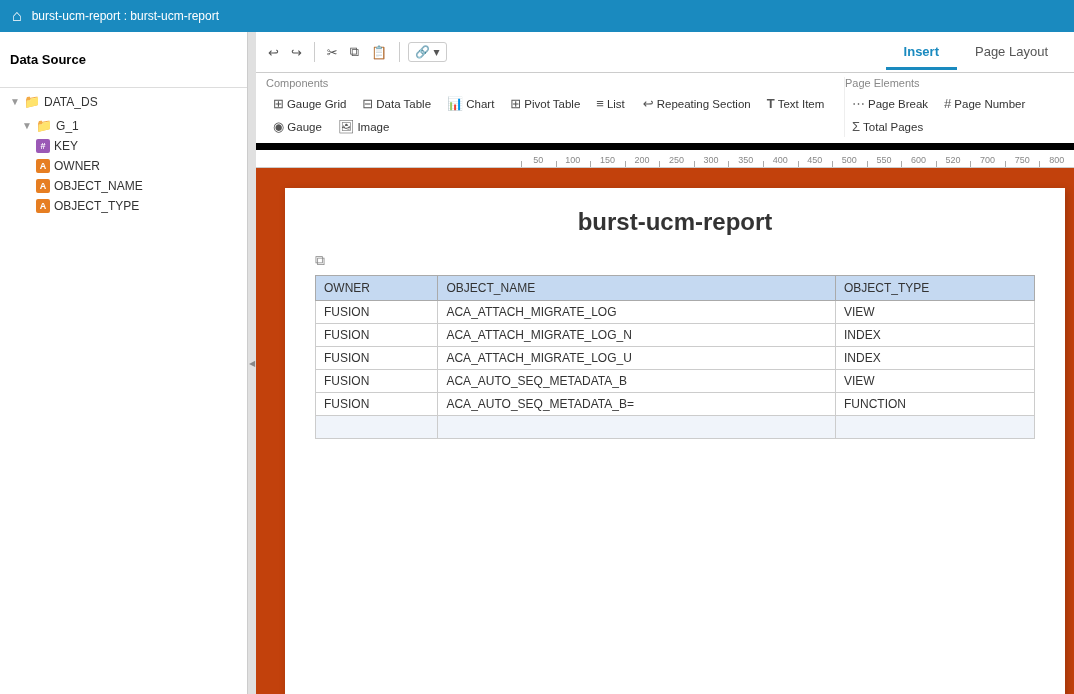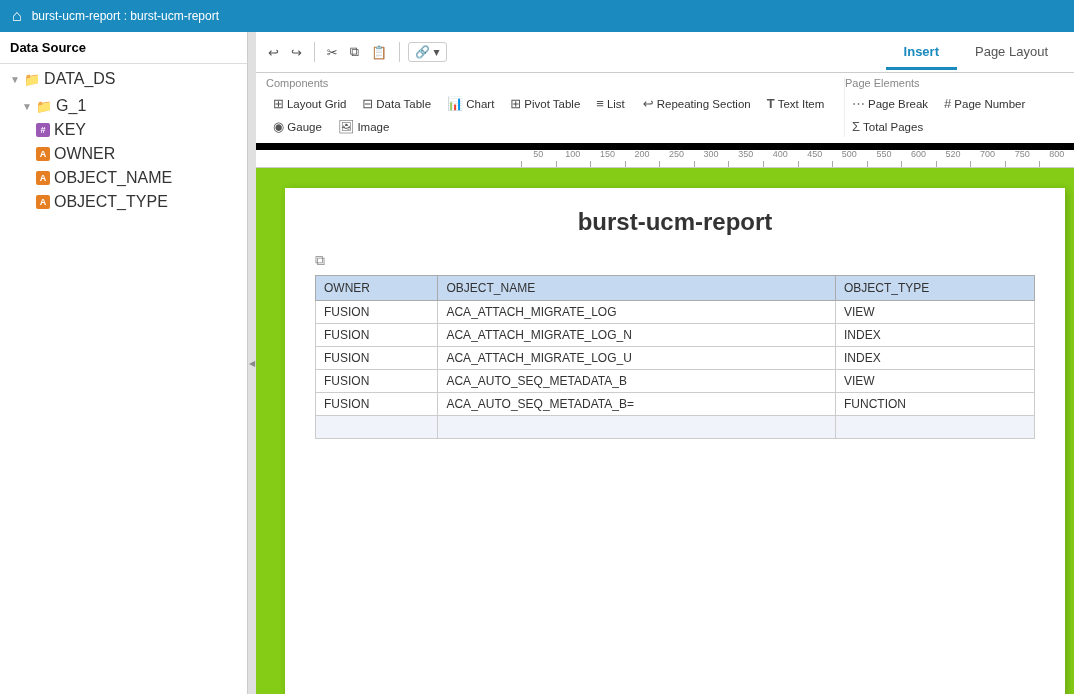--- a/index.html
+++ b/index.html
@@ -24,21 +24,21 @@
 
     
     #sidebar {
       width: 248px;
       background: #fff;
       border-right: 1px solid #ccc;
       overflow-y: auto;
       flex-shrink: 0;
     }
     #sidebar-header {
-      padding: 8px 10px;
+      padding: 20px 10px;
       font-weight: bold;
       font-size: 13px;
       border-bottom: 1px solid #ddd;
       background: #fff;
     }
     .tree-item {
       display: flex;
       align-items: center;
       gap: 4px;
       padding: 2px 0;
@@ -55,21 +55,21 @@
       border-radius: 2px;
       font-size: 9px;
       font-weight: bold;
       color: white;
       text-align: center;
       line-height: 14px;
       flex-shrink: 0;
     }
     .badge-key { background: #9b59b6; }
     .badge-a { background: #e67e22; }
-    .tree-label { font-size: 16px; color: #333; }
+    .tree-label { font-size: 12px; color: #333; }
 
     
     #right-panel {
       flex: 1;
       display: flex;
       flex-direction: column;
       background: #f5f5f5;
       overflow: hidden;
     }
 
@@ -176,20 +176,21 @@
     #ruler {
       height: 18px;
       background: #fff;
       border-bottom: 1px solid #ccc;
       position: relative;
       overflow: hidden;
       flex-shrink: 0;
     }
     .ruler-inner {
       display: flex;
+      align-items: flex-end;
       height: 100%;
       padding-left: 265px;
       gap: 0;
     }
     .ruler-mark {
       display: flex;
       flex-direction: column;
       align-items: center;
       width: 50px;
       font-size: 9px;
@@ -204,21 +205,21 @@
       width: 1px;
       height: 6px;
       background: #aaa;
     }
     .ruler-num { line-height: 1; margin-bottom: 2px; }
 
     
     #canvas-area {
       flex: 1;
       overflow: auto;
-      background: #84cc16;
+      background: #c2410c;
       position: relative;
       padding: 20px 0 20px 20px;
     }
     #page {
       background: #fff;
       width: 780px;
       min-height: 540px;
       margin: 0 auto;
       padding: 20px 30px;
       box-shadow: 2px 2px 8px rgba(0,0,0,0.2);
@@ -342,21 +343,21 @@
       </div>
     </div>
 
     <div id="comp-container">
 
       <div class="comp-left">
         <div class="comp-section-label">Components</div>
         <div class="comp-items">
           <button class="comp-btn">
             <span class="comp-icon">⊞</span>
-            <span>Layout Grid</span>
+            <span>Gauge Grid</span>
           </button>
           <button class="comp-btn">
             <span class="comp-icon">⊟</span>
             <span>Data Table</span>
           </button>
           <button class="comp-btn">
             <span class="comp-icon" style="color:#e74c3c;">📊</span>
             <span>Chart</span>
           </button>
           <button class="comp-btn">

